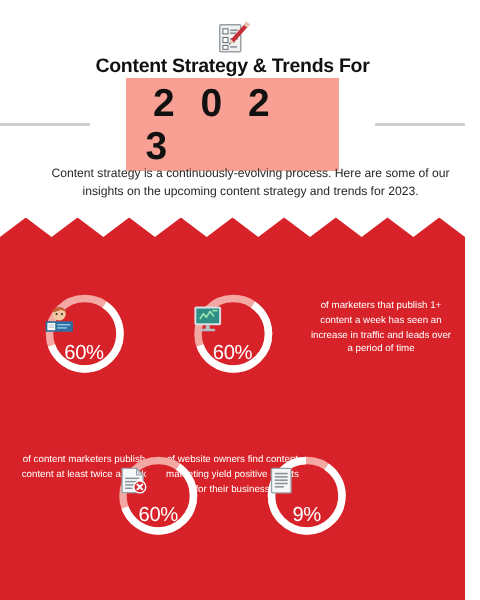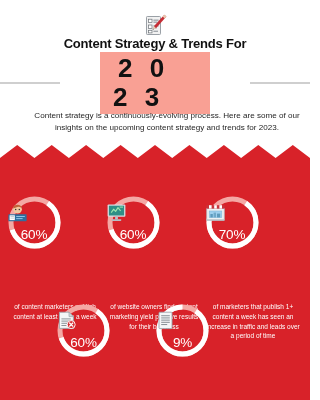--- a/index.html
+++ b/index.html
@@ -55,21 +55,20 @@
 
   .year-row {
     position: absolute;
     top: 67px;
     left: 0;
     width: 310px;
     height: 32px;
     display: flex;
     align-items: center;
     justify-content: center;
-    gap: 16px;
   }
   .year-rule {
     height: 2px;
     background: #cfcfcf;
     width: 60px;
     flex: 0 0 60px;
   }
   .year-rule.left { margin-right: 24px; }
   .year-rule.right { margin-left: 24px; }
   .year-band {
@@ -135,20 +134,21 @@
     display: flex;
     justify-content: center;
   }
   .stats-row.row1 { top: 37px; }
   .stats-row.row2 { top: 145px; }
 
   .stat-cell {
     width: 99px;
     display: flex;
     flex-direction: column;
+    align-items: center;
     gap: 48px;
   }
   .stats-row.row2 .stat-cell { width: 99px; }
 
   .donut {
     position: relative;
     width: 55px;
     height: 55px;
     flex: 0 0 55px;
   }
@@ -271,43 +271,20 @@
               <rect x="9.1" y="13.8" width="2.8" height="2.6" fill="#b7bfc6"></rect>
               <rect x="5.6" y="16.2" width="9.8" height="1.7" rx="0.8" fill="#b7bfc6"></rect>
             </svg>
           </div>
           <div class="donut-pct">60%</div>
         </div>
         <div class="stat-caption">of website owners find content marketing yield positive results for their business</div>
       </div>
 
       <div class="stat-cell">
-        <div class="donut">
-          <svg width="55" height="55" viewBox="0 0 55 55" xmlns="http://www.w3.org/2000/svg">
-            <circle cx="27.5" cy="27.5" r="23.5" fill="none" stroke="#f4a8a4" stroke-width="5"></circle>
-            <circle cx="27.5" cy="27.5" r="23.5" fill="none" stroke="#ffffff" stroke-width="5" stroke-dasharray="103.4 132.9" stroke-dashoffset="-14" transform="rotate(-90 27.5 27.5)"></circle>
-          </svg>
-          <div class="donut-icon">
-            <svg width="21" height="19" viewBox="0 0 21 19" xmlns="http://www.w3.org/2000/svg">
-              <rect x="1.8" y="5.4" width="17.4" height="11.6" fill="#eef1f3" stroke="#b9c2c9" stroke-width="0.8"></rect>
-              <g>
-                <rect x="1.4" y="2.2" width="18.2" height="3.4" fill="#c9343b"></rect>
-                <rect x="4.0" y="2.2" width="2.6" height="3.4" fill="#ffffff"></rect>
-                <rect x="9.2" y="2.2" width="2.6" height="3.4" fill="#ffffff"></rect>
-                <rect x="14.4" y="2.2" width="2.6" height="3.4" fill="#ffffff"></rect>
-              </g>
-              <rect x="4.2" y="8.0" width="12.6" height="6.4" fill="#9fd0ee" stroke="#7fb6d8" stroke-width="0.6"></rect>
-              <rect x="5.4" y="11.0" width="2.4" height="3.4" fill="#5d9bbd"></rect>
-              <rect x="8.6" y="9.6" width="2.4" height="4.8" fill="#6fa9c9"></rect>
-              <rect x="12.0" y="10.6" width="3.2" height="3.8" fill="#5d9bbd"></rect>
-              <rect x="1.6" y="16.4" width="17.8" height="1.4" fill="#b9c2c9"></rect>
-            </svg>
-          </div>
-          <div class="donut-pct">70%</div>
-        </div>
         <div class="stat-caption">of marketers that publish 1+ content a week has seen an increase in traffic and leads over a period of time</div>
       </div>
 
     </div>
 
     <div class="stats-row row2">
 
       <div class="stat-cell">
         <div class="donut">
           <svg width="55" height="55" viewBox="0 0 55 55" xmlns="http://www.w3.org/2000/svg">

